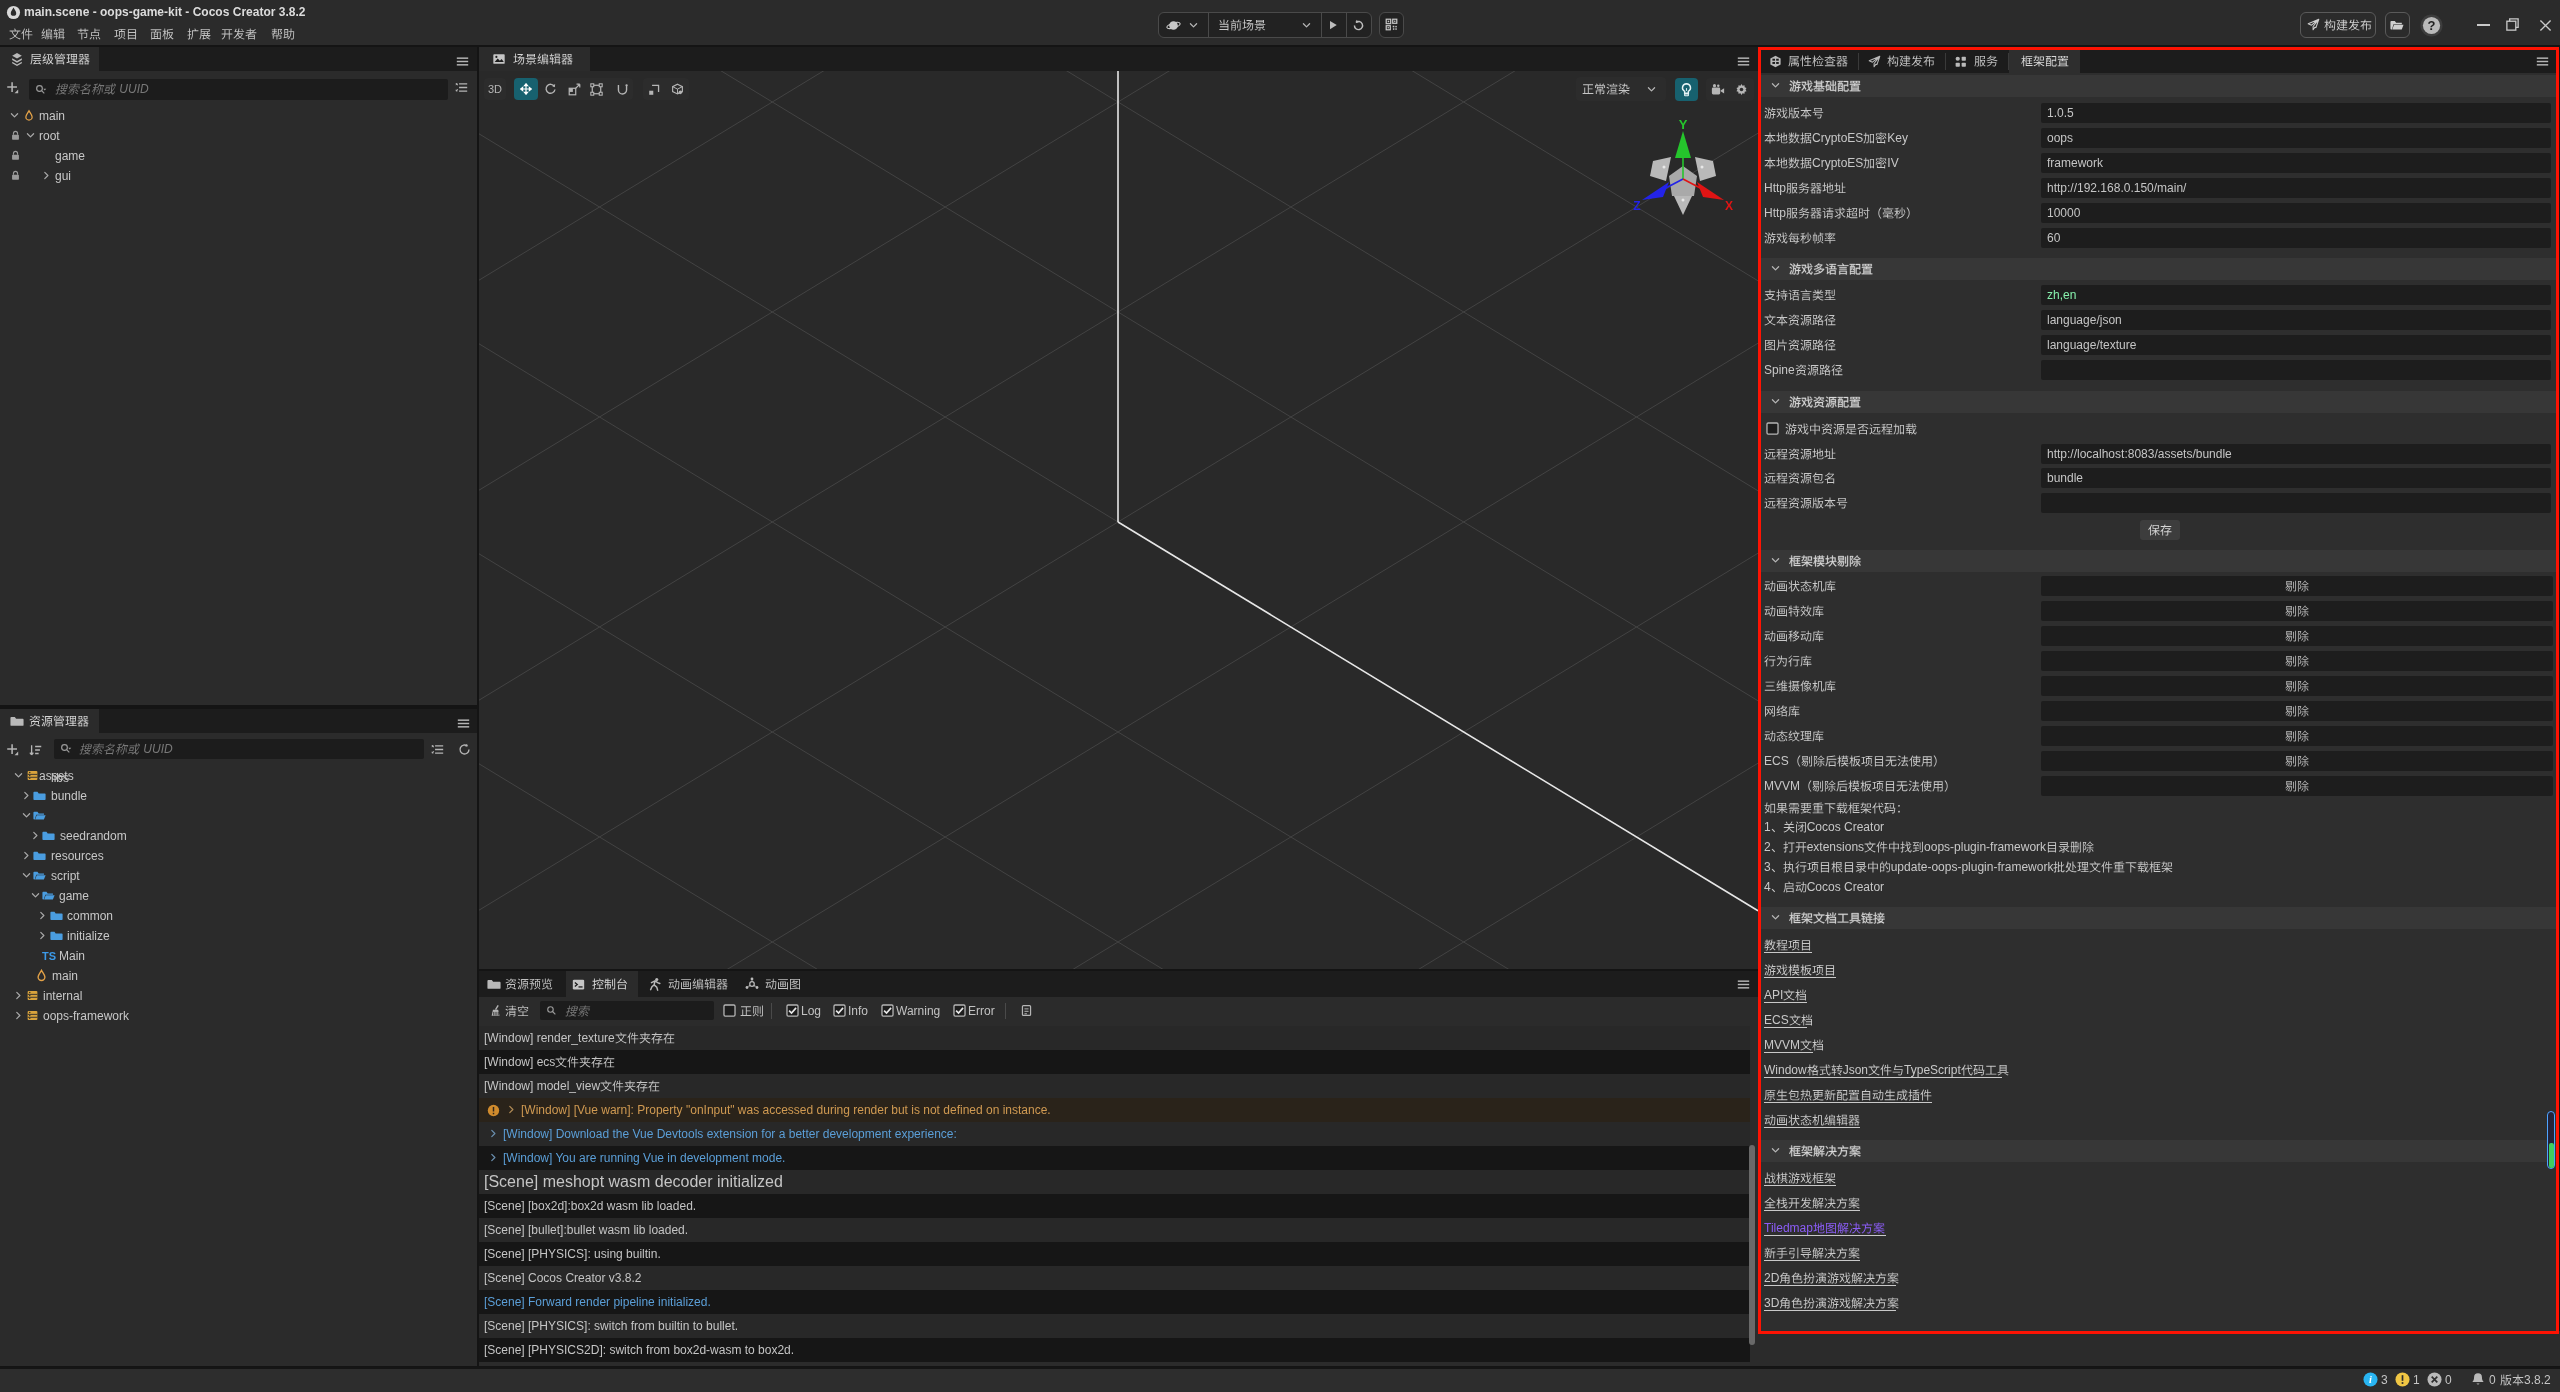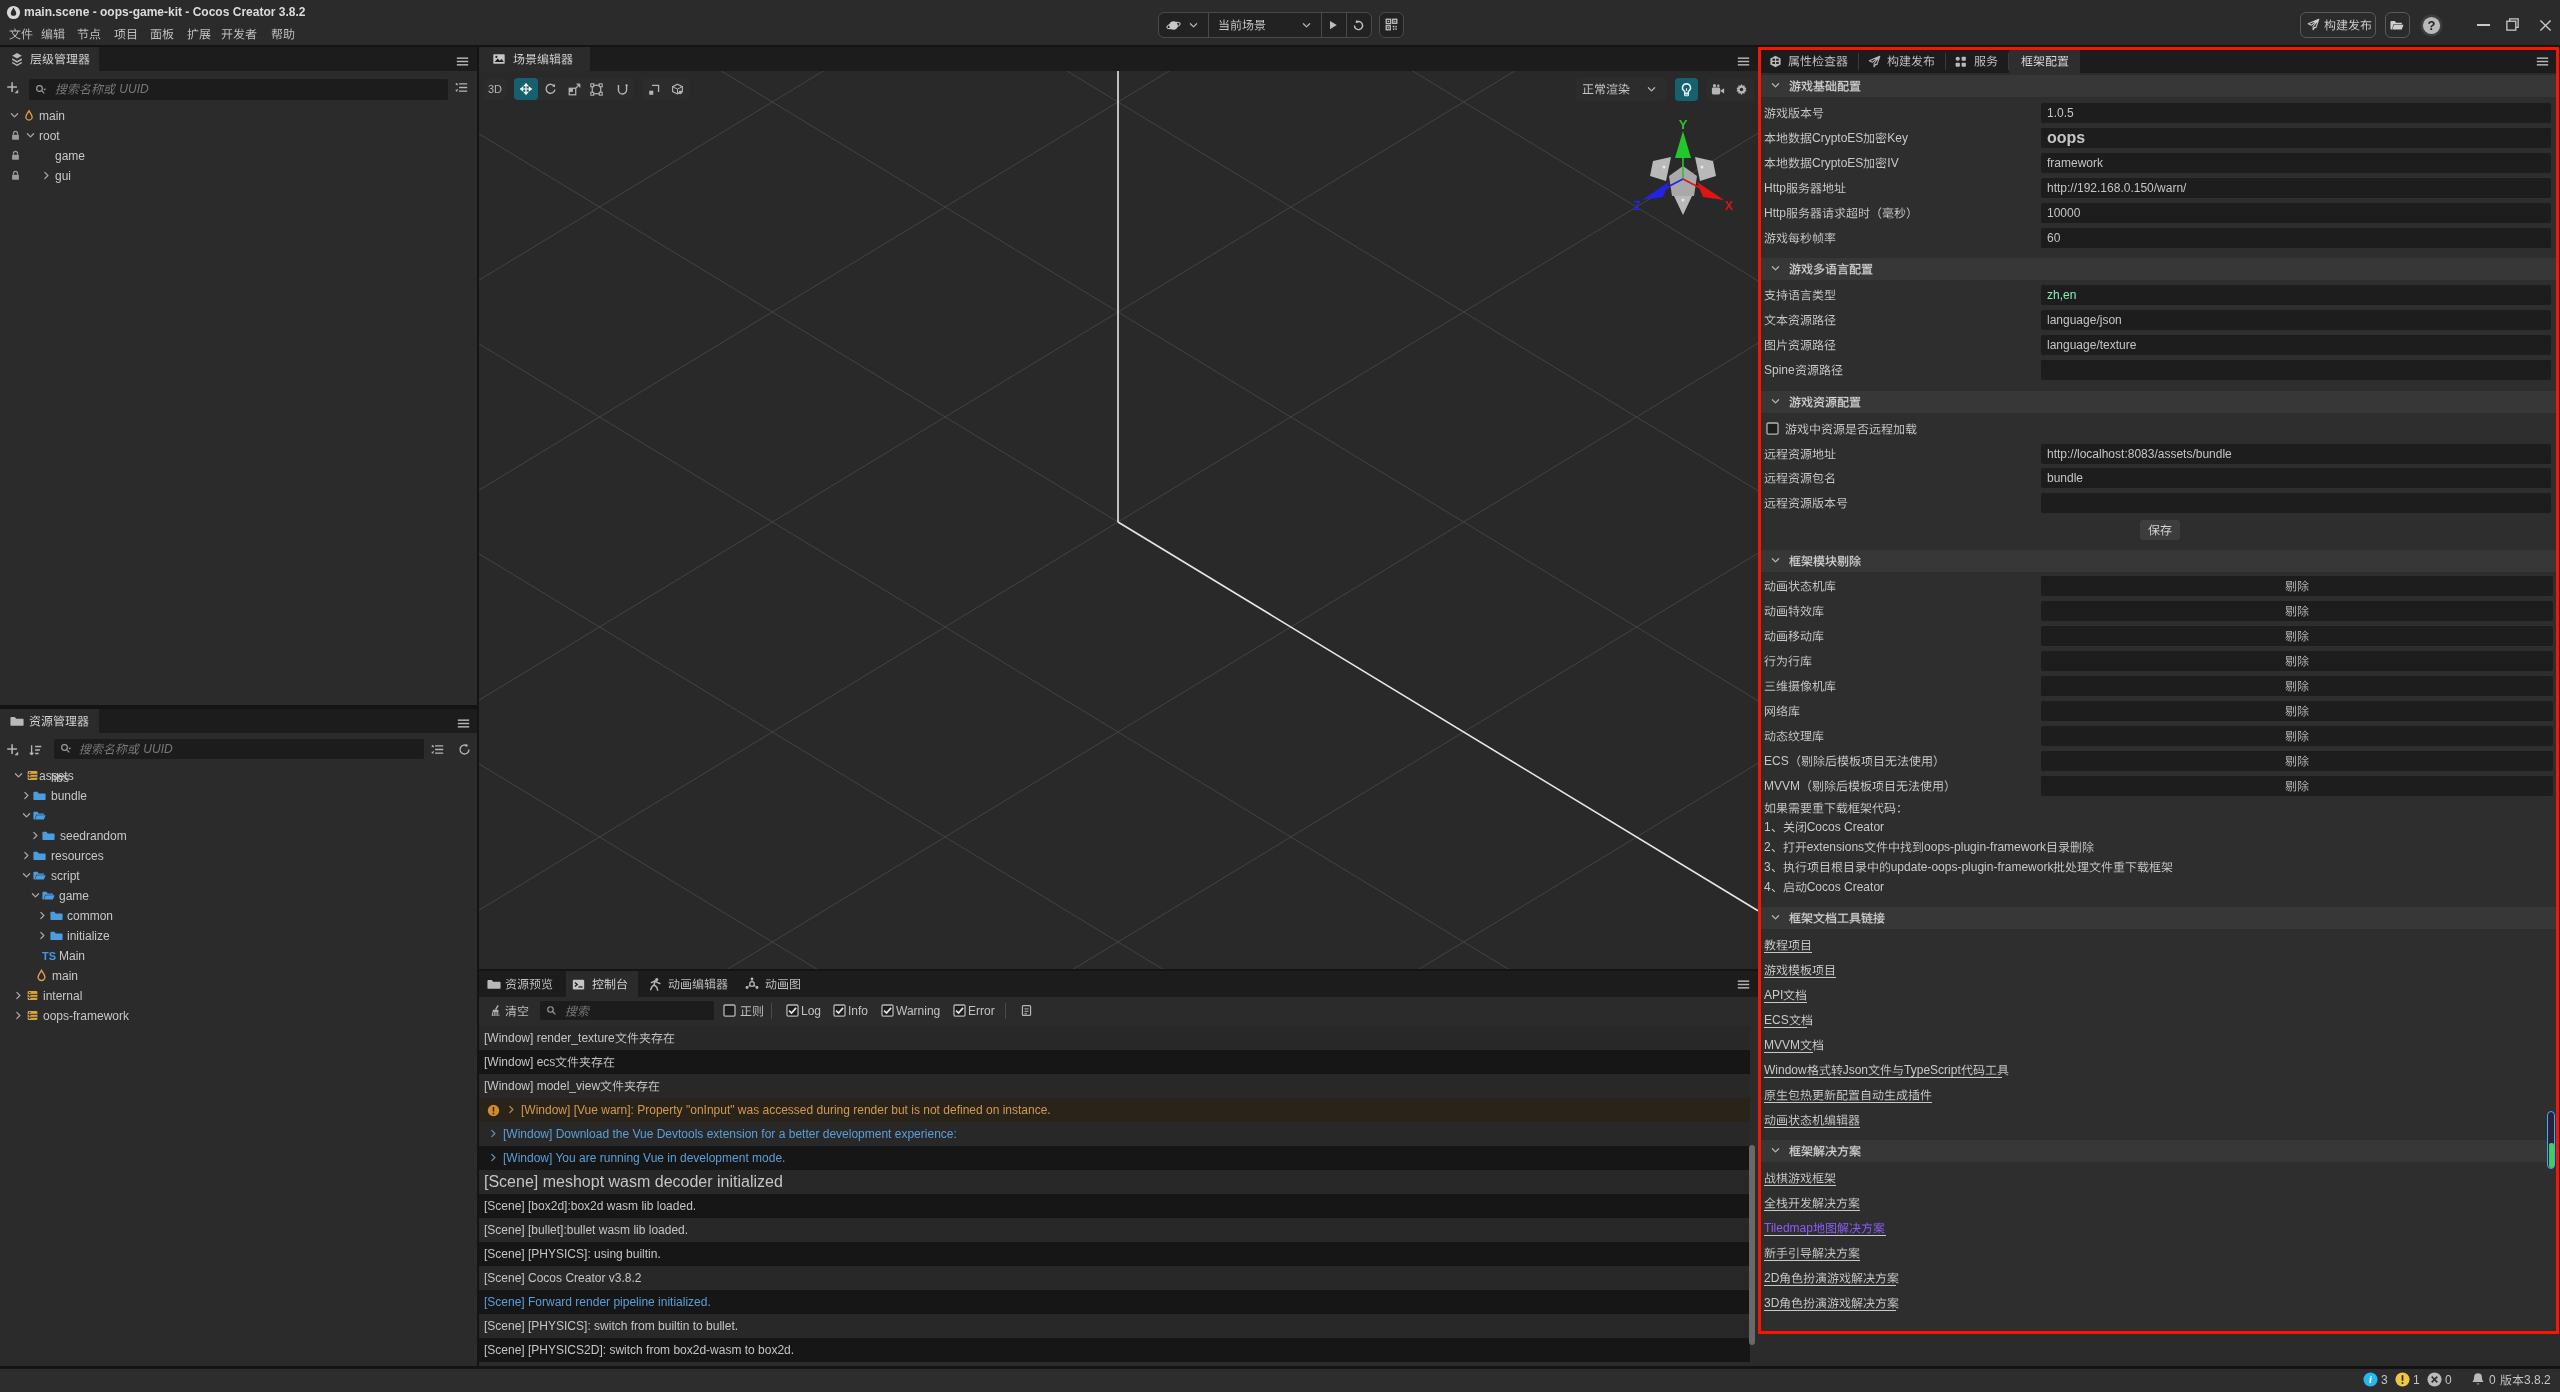--- a/index.html
+++ b/index.html
@@ -1047,41 +1047,41 @@
     <div class="a" style="left:1764px;top:127.0px;line-height:22px;font-size:12px;color:#c8c8c8;white-space:nowrap;"><svg class="c" style="" width="48" height="12" viewBox="0 0 4000 1000" fill="currentColor">
         <use href="#u672C"></use>
         <use href="#u5730" x="1000"></use>
         <use href="#u6570" x="2000"></use>
         <use href="#u636E" x="3000"></use>
       </svg><span>CryptoES</span><svg class="c" style="" width="24" height="12" viewBox="0 0 2000 1000" fill="currentColor">
         <use href="#u52A0"></use>
         <use href="#u5BC6" x="1000"></use>
       </svg><span>Key</span></div>
     <div class="a" style="left:2041px;top:128px;width:510px;height:20px;background:#1d1d1d;border-radius:2px"></div>
-    <div class="a" style="left:2047px;top:127.0px;line-height:22px;font-size:16px;color:#c5c5c5;white-space:nowrap;font-weight:bold;"><span>oops</span></div>
+    <div class="a" style="left:2047px;top:127.0px;line-height:22px;font-size:12px;color:#c5c5c5;white-space:nowrap;"><span>oops</span></div>
     <div class="a" style="left:1764px;top:152.0px;line-height:22px;font-size:12px;color:#c8c8c8;white-space:nowrap;"><svg class="c" style="" width="48" height="12" viewBox="0 0 4000 1000" fill="currentColor">
         <use href="#u672C"></use>
         <use href="#u5730" x="1000"></use>
         <use href="#u6570" x="2000"></use>
         <use href="#u636E" x="3000"></use>
       </svg><span>CryptoES</span><svg class="c" style="" width="24" height="12" viewBox="0 0 2000 1000" fill="currentColor">
         <use href="#u52A0"></use>
         <use href="#u5BC6" x="1000"></use>
       </svg><span>IV</span></div>
     <div class="a" style="left:2041px;top:153px;width:510px;height:20px;background:#1d1d1d;border-radius:2px"></div>
     <div class="a" style="left:2047px;top:152.0px;line-height:22px;font-size:12px;color:#c5c5c5;white-space:nowrap;"><span>framework</span></div>
     <div class="a" style="left:1764px;top:177.0px;line-height:22px;font-size:12px;color:#c8c8c8;white-space:nowrap;"><span>Http</span><svg class="c" style="" width="60" height="12" viewBox="0 0 5000 1000" fill="currentColor">
         <use href="#u670D"></use>
         <use href="#u52A1" x="1000"></use>
         <use href="#u5668" x="2000"></use>
         <use href="#u5730" x="3000"></use>
         <use href="#u5740" x="4000"></use>
       </svg></div>
     <div class="a" style="left:2041px;top:178px;width:510px;height:20px;background:#1d1d1d;border-radius:2px"></div>
-    <div class="a" style="left:2047px;top:177.0px;line-height:22px;font-size:12px;color:#c5c5c5;white-space:nowrap;"><span>http://192.168.0.150/warn/</span></div>
+    <div class="a" style="left:2047px;top:177.0px;line-height:22px;font-size:12px;color:#c5c5c5;white-space:nowrap;"><span>http://192.168.0.150/main/</span></div>
     <div class="a" style="left:1764px;top:202.0px;line-height:22px;font-size:12px;color:#c8c8c8;white-space:nowrap;"><span>Http</span><svg class="c" style="" width="132" height="12" viewBox="0 0 11000 1000" fill="currentColor">
         <use href="#u670D"></use>
         <use href="#u52A1" x="1000"></use>
         <use href="#u5668" x="2000"></use>
         <use href="#u8BF7" x="3000"></use>
         <use href="#u6C42" x="4000"></use>
         <use href="#u8D85" x="5000"></use>
         <use href="#u65F6" x="6000"></use>
         <use href="#uFF08" x="7000"></use>
         <use href="#u6BEB" x="8000"></use>

